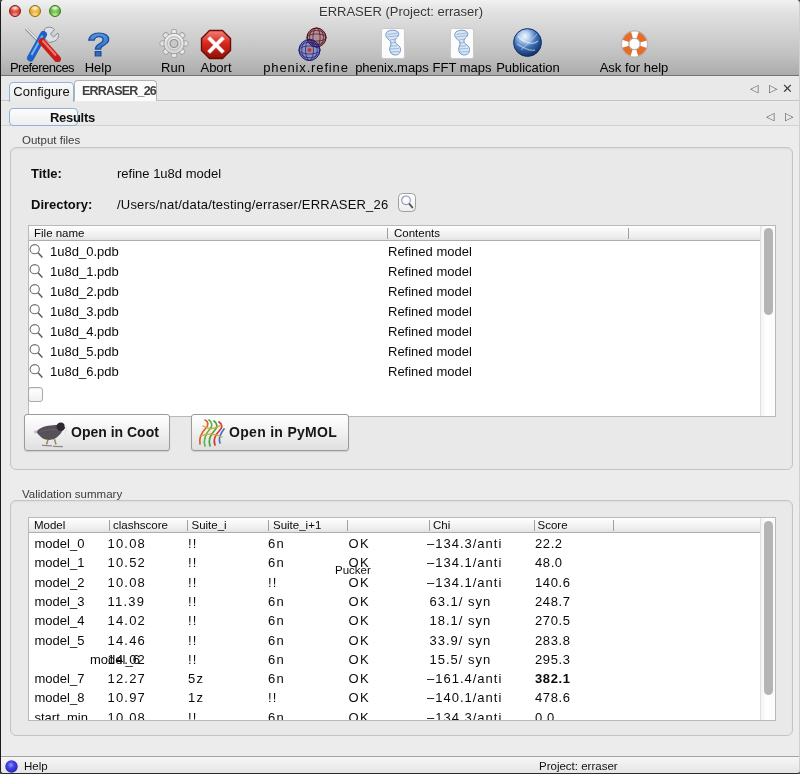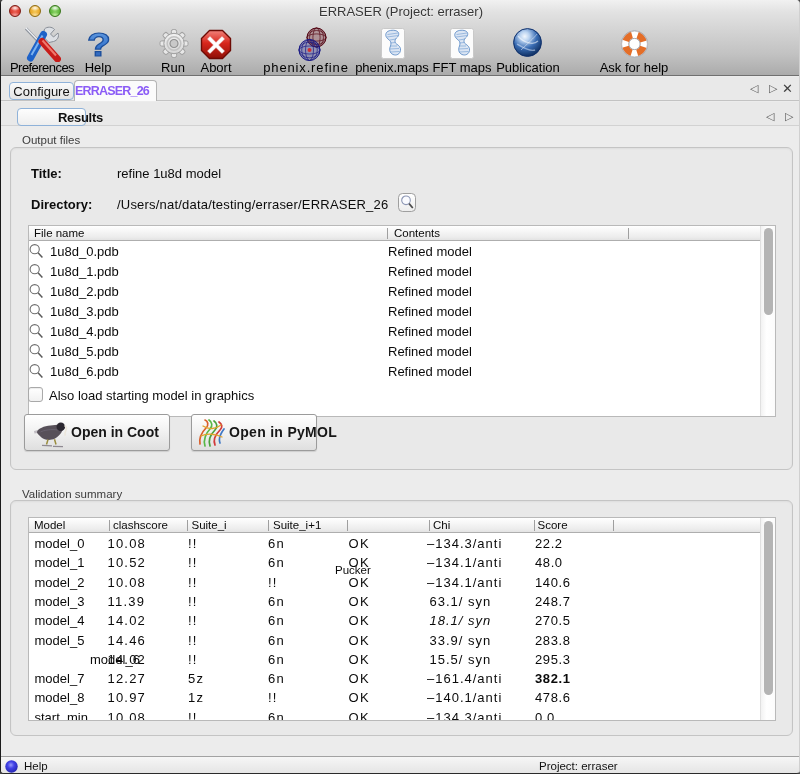--- a/index.html
+++ b/index.html
@@ -13,21 +13,21 @@
 .hdr { position:absolute; left:0; top:0; width:800px; height:76px;
   background:linear-gradient(180deg,#f1f1f1 0%,#e2e2e2 16%,#d3d3d3 42%,#c2c2c2 72%,#ababab 100%);
   border-bottom:1px solid #707070; }
 .tl { position:absolute; top:5px; width:12px; height:12px; border-radius:50%; }
 .title { position:absolute; top:4px; left:0; width:800px; text-align:center; font-size:13px; color:#373737; text-shadow:0 1px 0 rgba(255,255,255,.55); }
 .ticon { position:absolute; }
 .tlabel { position:absolute; top:60px; font-size:13px; white-space:nowrap; transform:translateX(-50%); }
 
 .tabbar1 { position:absolute; left:0; top:77px; width:800px; height:24px; background:#e9e9e9; border-bottom:1px solid #c3c3c3; }
 .tabbar2 { position:absolute; left:0; top:102px; width:800px; height:24px; background:#e9e9e9; border-bottom:1px solid #d2d2d2; }
-.tab-sel { position:absolute; background:#fbfbfb; border:1px solid #b4b4b4; border-bottom:none; border-radius:4px 4px 0 0; font-weight:bold; font-size:13px; text-align:left; color:#8b5cf6; }
+.tab-sel { position:absolute; background:#fbfbfb; border:1px solid #b4b4b4; border-bottom:none; border-radius:4px 4px 0 0; font-weight:bold; font-size:13px; text-align:right; color:#404040; }
 .tab-un { position:absolute; background:linear-gradient(#fafafa,#e4e4e4); border:1px solid #8fb2d9; border-radius:4px; font-size:13px; text-align:center; color:#111; }
 .tab-res { position:absolute; background:linear-gradient(#fdfdfd,#eeeeee); border:1px solid #8fb2d9; border-radius:4px; font-weight:bold; font-size:13px; text-align:center; color:#111; }
 .navarr { position:absolute; font-size:11px; color:#555; }
 
 .gbox { position:absolute; left:9px; width:783px; background:#e9e9e9; border:1px solid #c4c4c4; border-radius:6px; box-shadow:inset 0 1px 2px rgba(0,0,0,0.05); }
 .glabel { position:absolute; font-size:11.5px; color:#3c3c3c; }
 .b { font-weight:bold; }
 .t13 { font-size:13px; color:#0c0c0c; white-space:nowrap; }
 .t115 { font-size:11.5px; color:#111; white-space:nowrap; }
 
@@ -179,28 +179,28 @@
       <path d="M14.5 5.6 A9.4 9.4 0 0 1 21.1 8.3" stroke="#f8f8f8" stroke-width="0"></path>
     </g>
     <circle cx="14.5" cy="15" r="9.4" fill="none" stroke="#ffffff" stroke-width="7" stroke-dasharray="5.8 8.965" stroke-dashoffset="2.9"></circle>
     <circle cx="14.5" cy="15" r="5.6" fill="none" stroke="#8e96a2" stroke-width="0.8"></circle>
     <circle cx="14.5" cy="15" r="12.9" fill="none" stroke="#b9c0c9" stroke-width="0.8"></circle>
   </svg>
   <div class="tlabel" style="left:633px;">Ask for help</div>
 </div>
 
 <div class="tabbar1">
-  <div class="tab-un" style="left:8px; top:5px; width:65px; height:18px; line-height:17px;">Configure</div>
+  <div class="tab-un" style="left:8px; top:5px; width:65px; height:26px; line-height:17px;">Configure</div>
   <div class="tab-sel" style="left:73px; top:3px; width:83px; height:21px; line-height:20px; font-size:12.5px; letter-spacing:-0.8px;">ERRASER_26</div>
   <div class="navarr" style="left:749px; top:5px;">◁</div>
   <div class="navarr" style="left:768px; top:5px;">▷</div>
   <div class="navarr" style="left:781px; top:4px; font-size:13px; color:#3f3f3f;">✕</div>
 </div>
 <div class="tabbar2">
-  <div class="tab-res" style="left:16px; top:6px; width:69px; height:18px; line-height:17px; letter-spacing:-0.3px;padding-left:40px;">Results</div>
+  <div class="tab-res" style="left:8px; top:6px; width:69px; height:18px; line-height:17px; letter-spacing:-0.3px;padding-left:40px;">Results</div>
   <div class="navarr" style="left:765px; top:8px;">◁</div>
   <div class="navarr" style="left:784px; top:8px;">▷</div>
 </div>
 
 <div class="glabel" style="left:21px; top:134px;">Output files</div>
 <div class="gbox" style="top:147px; height:323px;"></div>
 <div class="t13 b abs" style="left:30px; top:166px;">Title:</div>
 <div class="t13 abs" style="left:116px; top:166px;">refine 1u8d model</div>
 <div class="t13 b abs" style="left:30px; top:197px;">Directory:</div>
 <div class="t13 abs" style="left:116px; top:197px; letter-spacing:0.2px;">/Users/nat/data/testing/erraser/ERRASER_26</div>
@@ -257,34 +257,33 @@
   <div class="cell" style="left:21px; top:118.3px;">1u8d_5.pdb</div>
   <div class="cell" style="left:359px; top:118.3px;">Refined model</div>
   <svg style="position:absolute; left:0px; top:138.4px;" width="15" height="16" viewBox="0 0 15 16">
     <circle cx="5.7" cy="5.2" r="4.6" fill="none" stroke="#6e6e6e" stroke-width="1.1"></circle>
     <line x1="9" y1="8.7" x2="13.4" y2="13.4" stroke="#5a5a5a" stroke-width="1.5"></line>
   </svg>
   <div class="cell" style="left:21px; top:138.4px;">1u8d_6.pdb</div>
   <div class="cell" style="left:359px; top:138.4px;">Refined model</div>
 </div>
 <div class="cbox" style="left:27px; top:387px;"></div>
-<div class="t13 abs" style="left:48px; top:388px;">Also load starting model in graphics</div>
 <div class="btn" style="left:23px; top:414px; width:146px;">
   <svg style="position:absolute; left:7px; top:4px;" width="40" height="30" viewBox="0 0 40 30">
     <path d="M2 12 L8 10.5 L8.5 13.5 L2.5 14.5 Z" fill="#c0bcc2"></path>
     <path d="M5 13 C6 9.5 12 7 18.5 6.5 L27.5 5.5 C29.5 5.3 30.8 6 31 7.5 C31.5 11 28.5 16.5 23 19.5 C18.5 21.8 12.5 21.3 9.5 18.5 C7 16.2 4.6 14.3 5 13 Z" fill="#575059"></path>
     <path d="M8.5 13 C12 11 20 10 25.5 11" stroke="#6b6472" stroke-width="0.8" fill="none"></path>
     <circle cx="28.8" cy="7.8" r="4.3" fill="#2b2730"></circle>
     <path d="M32.5 6.5 C34.5 7.5 34.8 9.5 33.8 11.5 C33 13.2 32.5 15 33.2 16.8" stroke="#ece7dc" stroke-width="1.7" fill="none"></path>
     <path d="M16 20.5 L14.5 25.5 M22.5 20.3 L24 25.5" stroke="#9a8d3f" stroke-width="1.5" fill="none"></path>
     <path d="M10 26.4 L20 26.8 M21 27.3 L31 27.6" stroke="#8f8a92" stroke-width="1.3" fill="none"></path>
   </svg>
   <div class="blabel" style="left:46px; top:9px;">Open in Coot</div>
 </div>
-<div class="btn" style="left:190px; top:414px; width:126px;">
+<div class="btn" style="left:190px; top:414px; width:158px;">
   <svg style="position:absolute; left:5px; top:2px;" width="28" height="32" viewBox="0 0 28 32">
     <g fill="none" stroke-width="1.7" stroke-linecap="round">
       <path d="M3 27 C2 21 5 15 9 11 C12 8 11 4 8 3" stroke="#d95f2b"></path>
       <path d="M8 29 C6 23 9 16 13 12 C16 9 15 5 12 3" stroke="#58b847"></path>
       <path d="M13 29 C11 23 14 17 18 13 C21 10 20 6 17 4" stroke="#49a13c"></path>
       <path d="M18 28 C16 23 19 17 23 13 C26 10 25 7 22 5" stroke="#d13a3a"></path>
       <path d="M23 26 C21 21 24 16 27 12" stroke="#3f77c4"></path>
       <path d="M4 19 C10 16 19 17 25 20 M6 9 C12 13 19 12 24 8" stroke="#e0a32e" stroke-width="1.3"></path>
     </g>
   </svg>
@@ -339,21 +338,21 @@
   <div class="cell" style="letter-spacing:1.2px; left:159px; top:75.9px;">!!</div>
   <div class="cell" style="letter-spacing:1.2px; left:239px; top:75.9px;">6n</div>
   <div class="cell" style="letter-spacing:1.4px; left:319.5px; top:75.9px;">OK</div>
   <div class="cell" style="letter-spacing:1.0px; left:400.5px; top:75.9px;">63.1/ syn</div>
   <div class="cell" style="letter-spacing:0.6px; left:506px; top:75.9px;">248.7</div>
   <div class="cell" style="left:5.5px; top:95.2px;">model_4</div>
   <div class="cell" style="letter-spacing:1.2px; left:78.5px; top:95.2px;">14.02</div>
   <div class="cell" style="letter-spacing:1.2px; left:159px; top:95.2px;">!!</div>
   <div class="cell" style="letter-spacing:1.2px; left:239px; top:95.2px;">6n</div>
   <div class="cell" style="letter-spacing:1.4px; left:319.5px; top:95.2px;">OK</div>
-  <div class="cell" style="letter-spacing:1.0px; left:400.5px; top:95.2px;font-style:italic;">18.1/ syn</div>
+  <div class="cell" style="letter-spacing:1.0px; left:400.5px; top:95.2px;">18.1/ syn</div>
   <div class="cell" style="letter-spacing:0.6px; left:506px; top:95.2px;">270.5</div>
   <div class="cell" style="left:5.5px; top:114.5px;">model_5</div>
   <div class="cell" style="letter-spacing:1.2px; left:78.5px; top:114.5px;">14.46</div>
   <div class="cell" style="letter-spacing:1.2px; left:159px; top:114.5px;">!!</div>
   <div class="cell" style="letter-spacing:1.2px; left:239px; top:114.5px;">6n</div>
   <div class="cell" style="letter-spacing:1.4px; left:319.5px; top:114.5px;">OK</div>
   <div class="cell" style="letter-spacing:1.0px; left:400.5px; top:114.5px;">33.9/ syn</div>
   <div class="cell" style="letter-spacing:0.6px; left:506px; top:114.5px;">283.8</div>
   <div class="cell" style="left:20px; top:133.8px;margin-left:41px;">model_6</div>
   <div class="cell" style="letter-spacing:1.2px; left:78.5px; top:133.8px;">14.02</div>

